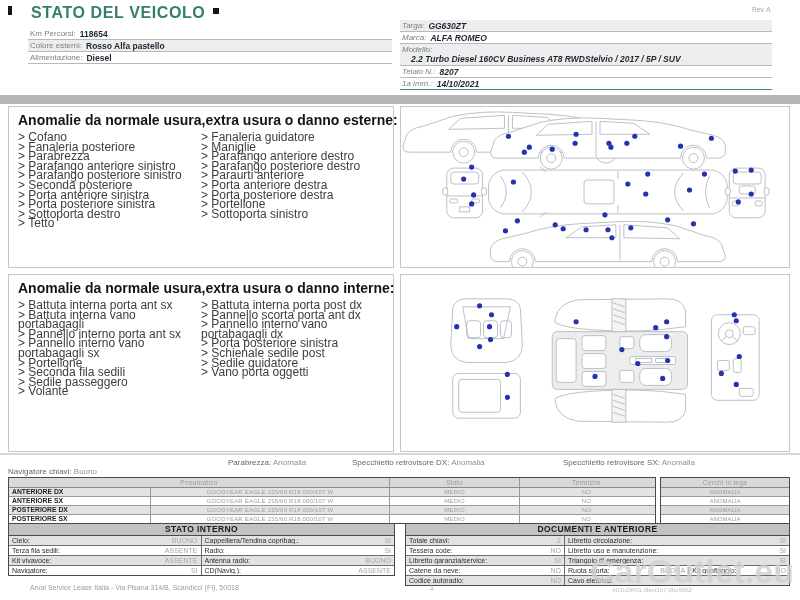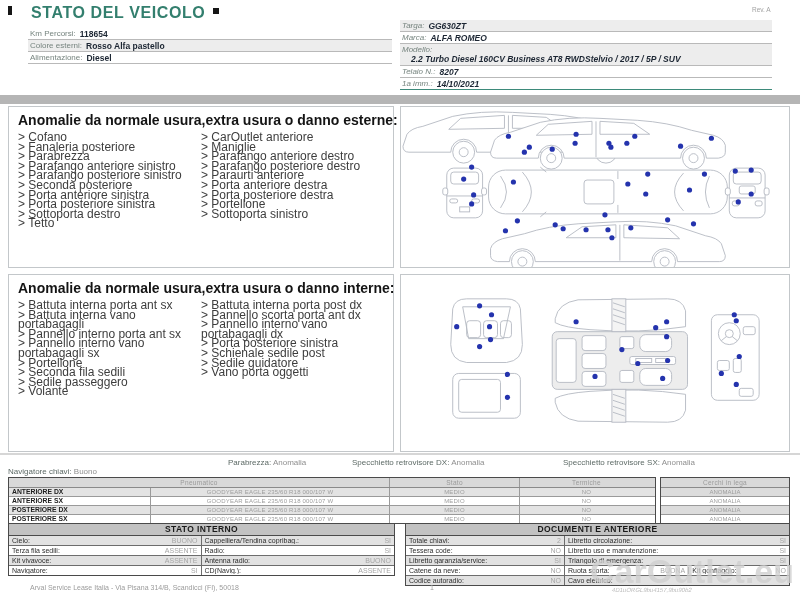--- a/index.html
+++ b/index.html
@@ -154,21 +154,21 @@
         <div class="li">Parabrezza</div>
         <div class="li">Parafango anteriore sinistro</div>
         <div class="li">Parafango posteriore sinistro</div>
         <div class="li">Seconda posteriore</div>
         <div class="li">Porta anteriore sinistra</div>
         <div class="li">Porta posteriore sinistra</div>
         <div class="li">Sottoporta destro</div>
         <div class="li">Tetto</div>
       </div>
       <div class="col">
-        <div class="li">CarOutlet anteriore</div>
+        <div class="li">Fanaleria guidatore</div>
         <div class="li">Maniglie</div>
         <div class="li">Parafango anteriore destro</div>
         <div class="li">Parafango posteriore destro</div>
         <div class="li">Paraurti anteriore</div>
         <div class="li">Porta anteriore destra</div>
         <div class="li">Porta posteriore destra</div>
         <div class="li">Portellone</div>
         <div class="li">Sottoporta sinistro</div>
       </div>
     </div>

